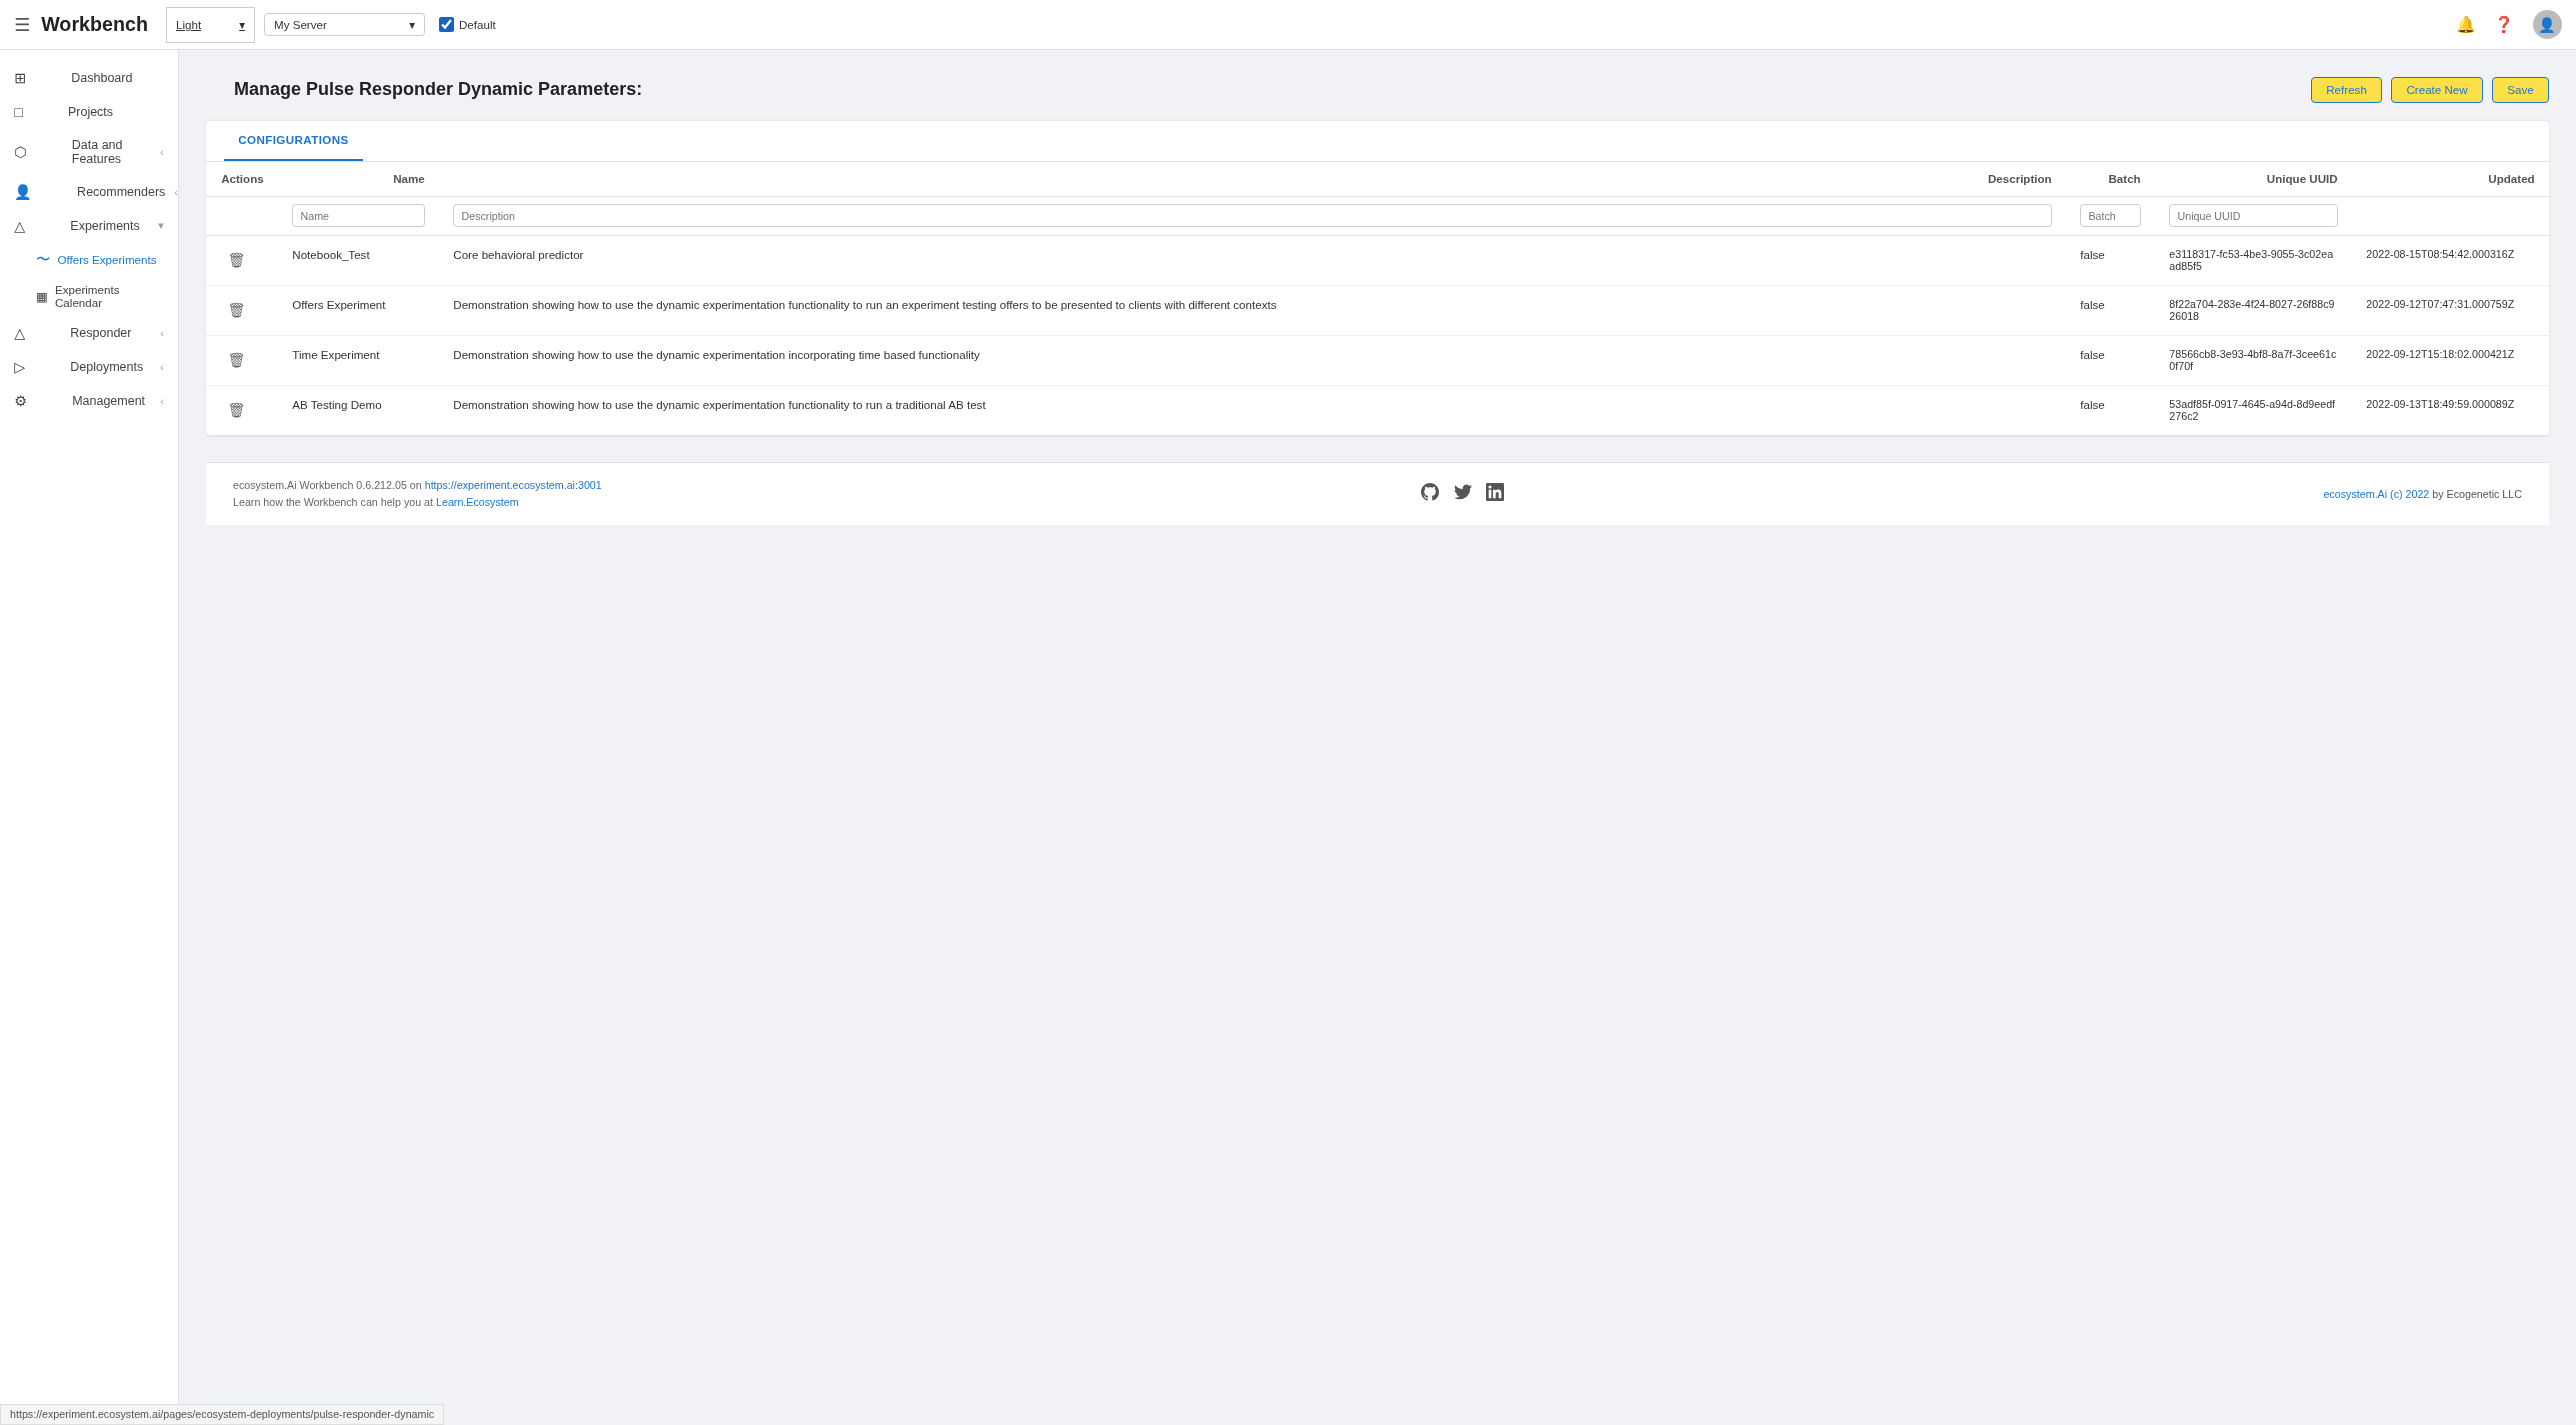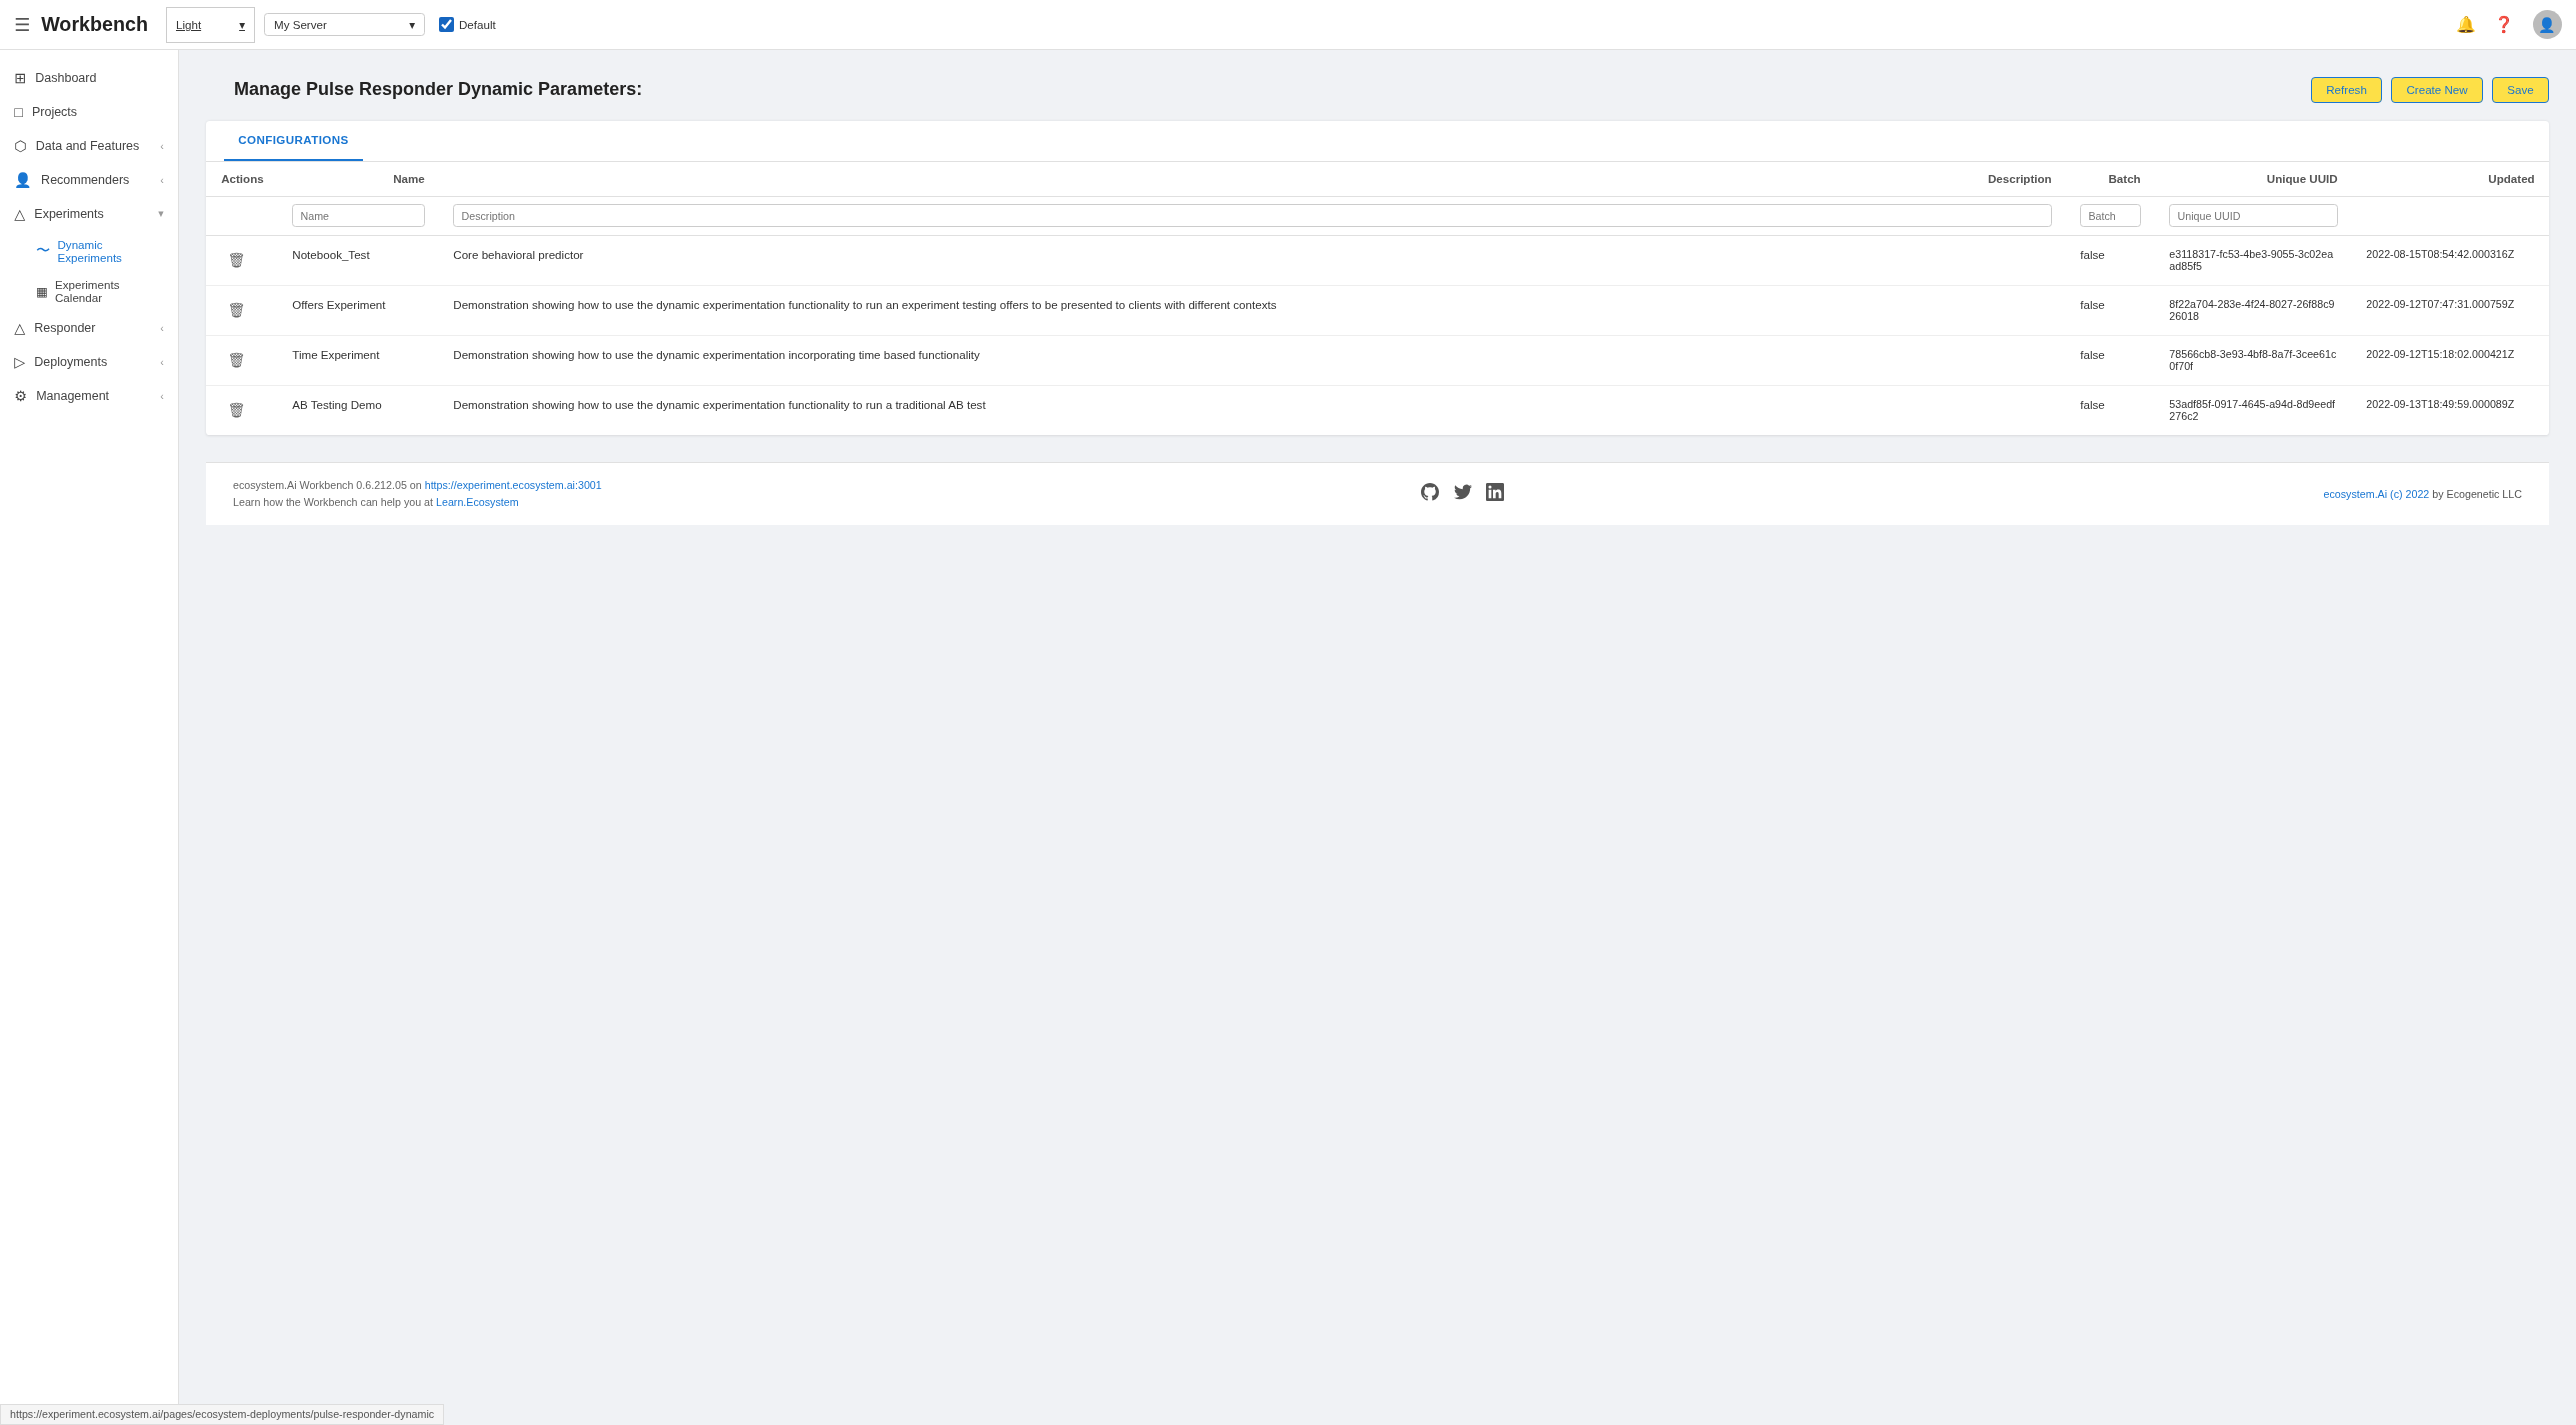--- a/index.html
+++ b/index.html
@@ -111,21 +111,21 @@
       display: flex;
       align-items: center;
       padding: 9px 14.3px;
       cursor: pointer;
       color: #444;
       font-size: 12.5px;
       gap: 9px;
       position: relative;
     }
     .sidebar-item-icon { font-size: 14.3px; flex-shrink: 0; }
-    .sidebar-item-label { flex: 1; }
+    .sidebar-item-label { flex: 1; margin-left: 36px; }
     .sidebar-item-arrow { font-size: 10.7px; color: #999; }
     .sidebar-sub-item {
       display: flex;
       align-items: center;
       padding: 7.2px 14.3px 7.2px 36px;
       cursor: pointer;
       color: #444;
       font-size: 11.6px;
       gap: 7.2px;
     }
@@ -336,21 +336,21 @@
     </div>
 
     <div class="sidebar-item">
       <span class="sidebar-item-icon">△</span>
       <span class="sidebar-item-label">Experiments</span>
       <span class="sidebar-item-arrow">▾</span>
     </div>
 
     <div class="sidebar-sub-item active">
       <span class="sidebar-sub-icon" style="color:#1976d2;font-size:14.3px;">〜</span>
-      <span>Dynamic Experiments</span>
+      <span>Offers Experiments</span>
     </div>
 
     <div class="sidebar-sub-item">
       <span class="sidebar-sub-icon" style="font-size:12.5px;">▦</span>
       <span>Experiments Calendar</span>
     </div>
 
     <div class="sidebar-item">
       <span class="sidebar-item-icon">△</span>
       <span class="sidebar-item-label">Responder</span>

